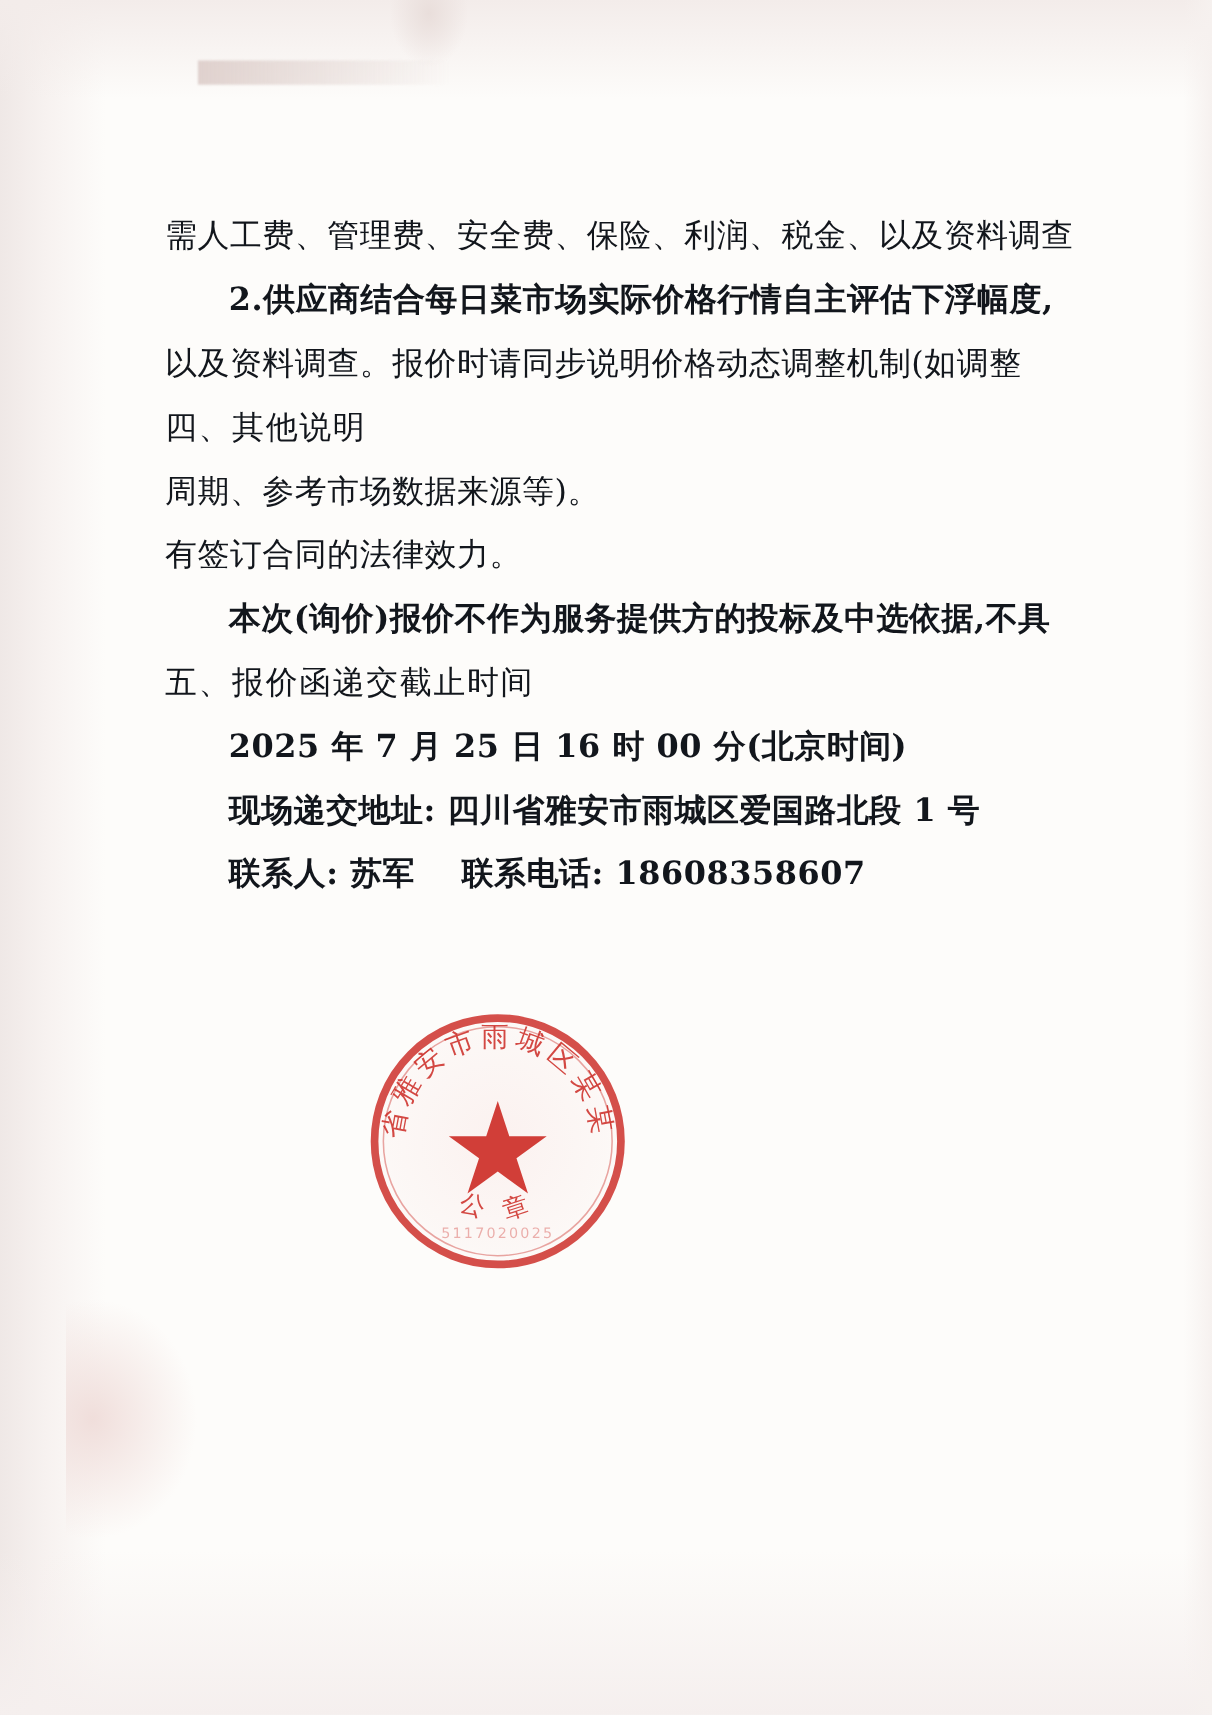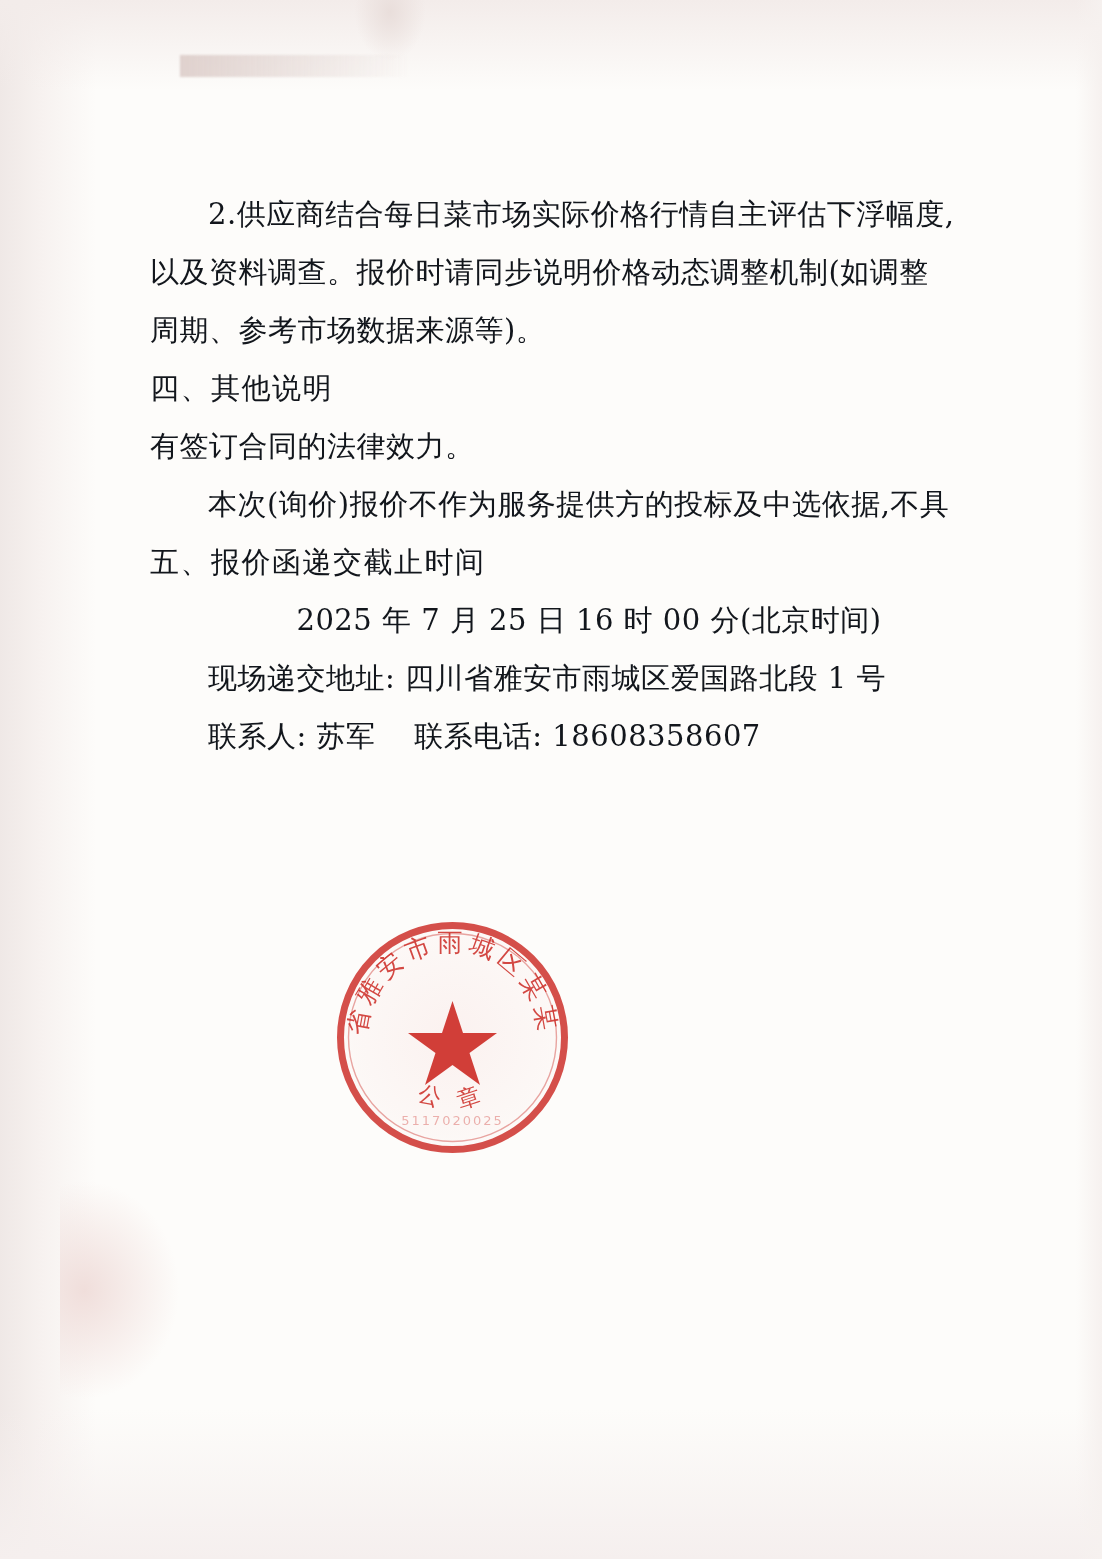--- a/index.html
+++ b/index.html
@@ -74,27 +74,26 @@
     width: 820px;
     color: #12161c;
     font-size: 29px;
     line-height: 58px;
     letter-spacing: 0.5px;
   }
   .line {
     white-space: pre;
     font-family: "DejaVu Serif", "Liberation Serif", serif;
   }
-  .indent-1 { padding-left: 58px; }
+  .indent-1 { padding-left: 58px; font-weight: bold; }
   .heading {
     letter-spacing: 1.5px;
   }
   .ascii {
     font-family: "DejaVu Serif", "Liberation Serif", serif;
-    text-align: center;
   }
 
   
   .seal {
     position: absolute;
     left: 330px;
     top: 915px;
     width: 245px;
     height: 245px;
     pointer-events: none;
@@ -118,24 +117,25 @@
 <div class="page">
   <div class="scan-tint-left"></div>
   <div class="scan-tint-top"></div>
   <div class="scan-tint-bottom"></div>
   <div class="scan-edge-right"></div>
   <div class="scan-smudge-a"></div>
   <div class="scan-smudge-b"></div>
   <div class="scan-smudge-c"></div>
 
   <div class="doc">
+    <div class="line">需人工费、管理费、安全费、保险、利润、税金、以及资料调查</div>
     <div class="line indent-1">2.供应商结合每日菜市场实际价格行情自主评估下浮幅度,</div>
     <div class="line">以及资料调查。报价时请同步说明价格动态调整机制(如调整</div>
+    <div class="line heading">四、其他说明</div>
     <div class="line">周期、参考市场数据来源等)。</div>
-    <div class="line heading">四、其他说明</div>
     <div class="line">有签订合同的法律效力。</div>
     <div class="line indent-1">本次(询价)报价不作为服务提供方的投标及中选依据,不具</div>
     <div class="line heading">五、报价函递交截止时间</div>
     <div class="line indent-1 ascii">2025 年 7 月 25 日 16 时 00 分(北京时间)</div>
     <div class="line indent-1">现场递交地址: 四川省雅安市雨城区爱国路北段 1 号</div>
     <div class="line indent-1">联系人: 苏军    联系电话: 18608358607</div>
   </div>
 
   <div class="seal-bleed"></div>
 

